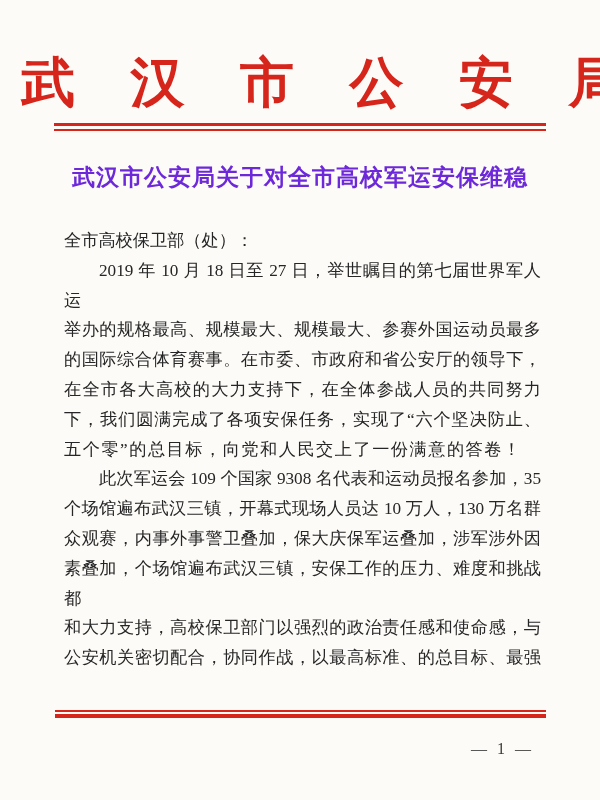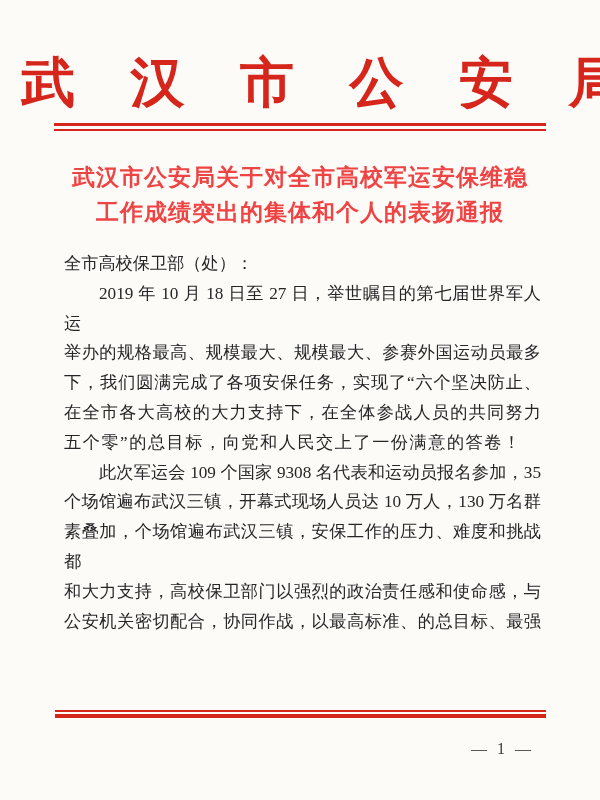--- a/index.html
+++ b/index.html
@@ -33,28 +33,28 @@
     margin: 11px auto 0 auto;
   }
   .rule-top .thick { height: 3px; background: #d6261c; }
   .rule-top .gap   { height: 3px; }
   .rule-top .thin  { height: 2px; background: #d6261c; }
   
   .doc-title {
     margin-top: 29px;
     text-align: center;
     font-weight: bold;
-    color: #ef4444;
+    color: #6d28d9;
     font-size: 23px;
     line-height: 35px;
     letter-spacing: 1px;
   }
   
   .body-text {
-    margin: 19px 59px 0 64px;
+    margin: 31px 59px 0 64px;
     color: #262626;
     font-size: 17.2px;
     line-height: 29.8px;
   }
   .line {
     white-space: nowrap;
   }
   .fill {
     white-space: normal;
     text-align: justify;
@@ -89,37 +89,38 @@
   <div class="agency-name">武 汉 市 公 安 局</div>
 
   <div class="rule-top">
     <div class="thick"></div>
     <div class="gap"></div>
     <div class="thin"></div>
   </div>
 
   <div class="doc-title">
     <div>武汉市公安局关于对全市高校军运安保维稳</div>
-    <div>工作成绩突出的集体和个人的表扬通报</div>
   </div>
 
   <div class="body-text">
     <div class="line">全市高校保卫部（处）：</div>
 
     <div>
       <div class="line fill indent">2019 年 10 月 18 日至 27 日，举世瞩目的第七届世界军人运</div>
       <div class="line fill">举办的规格最高、规模最大、规模最大、参赛外国运动员最多</div>
+      <div class="line fill">的国际综合体育赛事。在市委、市政府和省公安厅的领导下，</div>
+      <div class="line fill">在全市各大高校的大力支持下，在全体参战人员的共同努力</div>
       <div class="line fill">下，我们圆满完成了各项安保任务，实现了“六个坚决防止、</div>
-      <div class="line fill">在全市各大高校的大力支持下，在全体参战人员的共同努力</div>
       <div class="line endline">五个零”的总目标，向党和人民交上了一份满意的答卷！</div>
     </div>
 
     <div>
       <div class="line fill indent">此次军运会 109 个国家 9308 名代表和运动员报名参加，35</div>
       <div class="line fill">个场馆遍布武汉三镇，开幕式现场人员达 10 万人，130 万名群</div>
+      <div class="line fill">众观赛，内事外事警卫叠加，保大庆保军运叠加，涉军涉外因</div>
       <div class="line fill">素叠加，个场馆遍布武汉三镇，安保工作的压力、难度和挑战都</div>
       <div class="line fill">和大力支持，高校保卫部门以强烈的政治责任感和使命感，与</div>
       <div class="line fill">公安机关密切配合，协同作战，以最高标准、的总目标、最强</div>
     </div>
   </div>
 
   <div class="rule-bottom">
     <div class="thin"></div>
     <div class="gap"></div>
     <div class="thick"></div>

